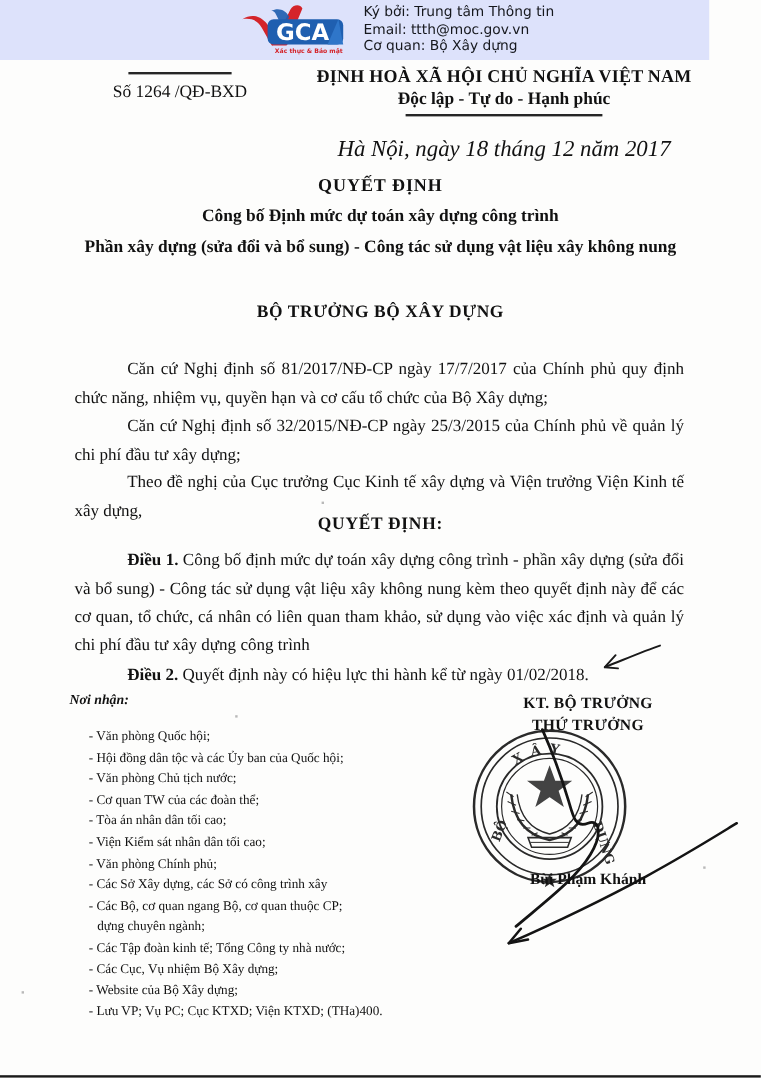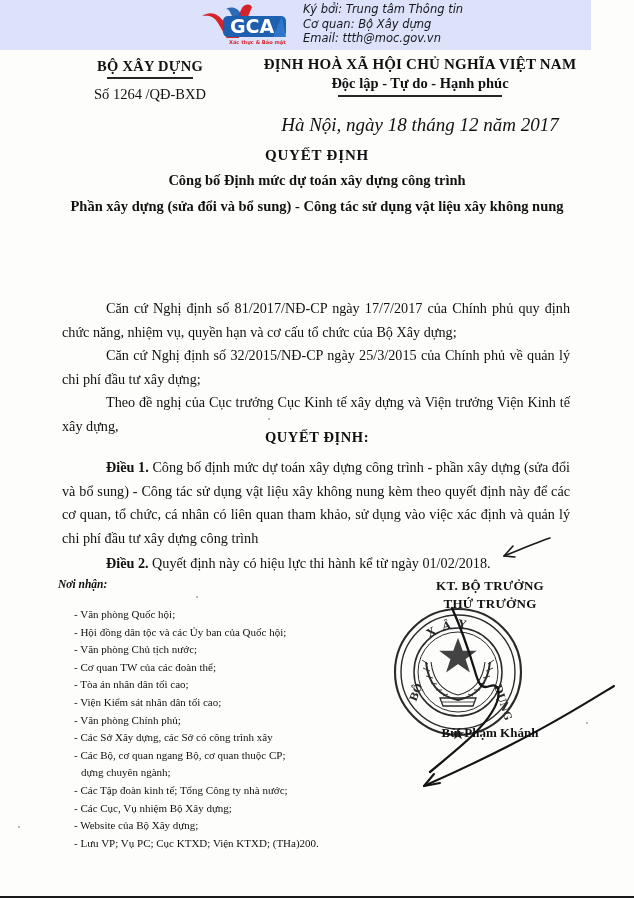--- a/index.html
+++ b/index.html
@@ -47,21 +47,20 @@
 
   .sig-text {
     position: absolute;
     left: 303px;
     top: 2px;
     font-family: "DejaVu Sans", "Liberation Sans", sans-serif;
     font-size: 11.5px;
     line-height: 14.5px;
     color: #16181d;
     white-space: nowrap;
-    font-style: italic;
   }
 
   
   .doc-head {
     position: absolute;
     left: 0;
     top: 52px;
     width: 634px;
     height: 78px;
   }
@@ -287,48 +286,48 @@
           <text x="34" y="31" font-family="DejaVu Sans, sans-serif" font-size="19" font-weight="bold" fill="#ffffff" letter-spacing="0">GCA</text>
         </g>
 
         <rect x="30" y="36" width="58" height="7" rx="1.5" fill="#dde2fb"></rect>
         <text x="33" y="42" font-family="DejaVu Sans, sans-serif" font-size="5.1" font-weight="bold" fill="#d4242a">Xác thực &amp; Bảo mật</text>
       </svg>
     </div>
 
     <div class="sig-text">
       <div>Ký bởi: Trung tâm Thông tin</div>
+      <div>Email: ttth@moc.gov.vn</div>
       <div>Cơ quan: Bộ Xây dựng</div>
-      <div>Email: ttth@moc.gov.vn</div>
     </div>
   </div>
 
   <div class="doc-head">
 
     <div class="head-left">
-      <div class="org">BỘ XÂY DỰNG</div>
       <div class="rule-short"></div>
       <div class="sonum">Số  1264 /QĐ-BXD</div>
     </div>
 
     <div class="head-right">
       <div class="country">ĐỊNH HOÀ XÃ HỘI CHỦ NGHĨA VIỆT NAM</div>
       <div class="motto">Độc lập - Tự do - Hạnh phúc</div>
       <div class="rule-mid"></div>
     </div>
 
     <div class="place-date">Hà Nội, ngày 18 tháng 12 năm 2017</div>
   </div>
 
   <div class="title-block">
     <div class="title-main">QUYẾT ĐỊNH</div>
     <div class="title-sub1">Công bố Định mức dự toán xây dựng công trình</div>
     <div class="title-sub2">Phần xây dựng (sửa đổi và bổ sung) - Công tác sử dụng vật liệu xây không nung</div>
   </div>
 
+  <div class="authority">BỘ TRƯỞNG BỘ XÂY DỰNG</div>
 
   <div class="body-col preamble">
     <p>Căn cứ Nghị định số 81/2017/NĐ-CP ngày 17/7/2017 của Chính phủ quy định chức năng, nhiệm vụ, quyền hạn và cơ cấu tổ chức của Bộ Xây dựng;</p>
     <p>Căn cứ Nghị định số 32/2015/NĐ-CP ngày 25/3/2015 của Chính phủ về quản lý chi phí đầu tư xây dựng;</p>
     <p>Theo đề nghị của Cục trưởng Cục Kinh tế xây dựng và Viện trưởng Viện Kinh tế xây dựng,</p>
   </div>
 
   <div class="decides">QUYẾT ĐỊNH:</div>
 
   <div class="body-col articles">
@@ -352,21 +351,21 @@
       <li>- Cơ quan TW của các đoàn thể;</li>
       <li>- Tòa án nhân dân tối cao;</li>
       <li>- Viện Kiểm sát nhân dân tối cao;</li>
       <li>- Văn phòng Chính phủ;</li>
       <li>- Các Sở Xây dựng, các Sở có công trình xây</li>
       <li>- Các Bộ, cơ quan ngang Bộ, cơ quan thuộc CP;</li>
       <li class="cont">dựng chuyên ngành;</li>
       <li>- Các Tập đoàn kinh tế; Tổng Công ty nhà nước;</li>
       <li>- Các Cục, Vụ nhiệm Bộ Xây dựng;</li>
       <li>- Website của Bộ Xây dựng;</li>
-      <li>- Lưu VP; Vụ PC; Cục KTXD; Viện KTXD; (THa)200.</li>
+      <li>- Lưu VP; Vụ PC; Cục KTXD; Viện KTXD; (THa)400.</li>
     </ul>
   </div>
 
   <div class="sign-block">
     <div class="sign-role1">KT. BỘ TRƯỞNG</div>
     <div class="sign-role2">THỨ TRƯỞNG</div>
   </div>
 
   <div class="seal-layer">
     <svg width="256" height="200" viewBox="0 0 256 200">

